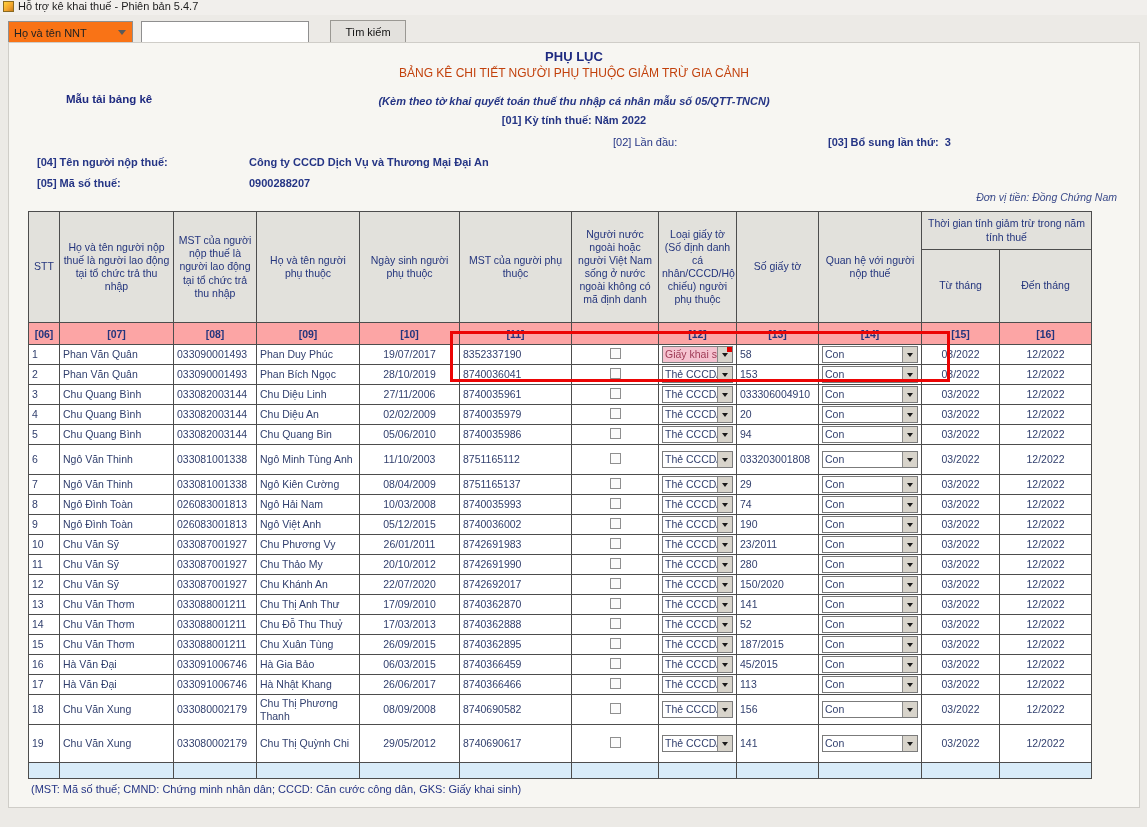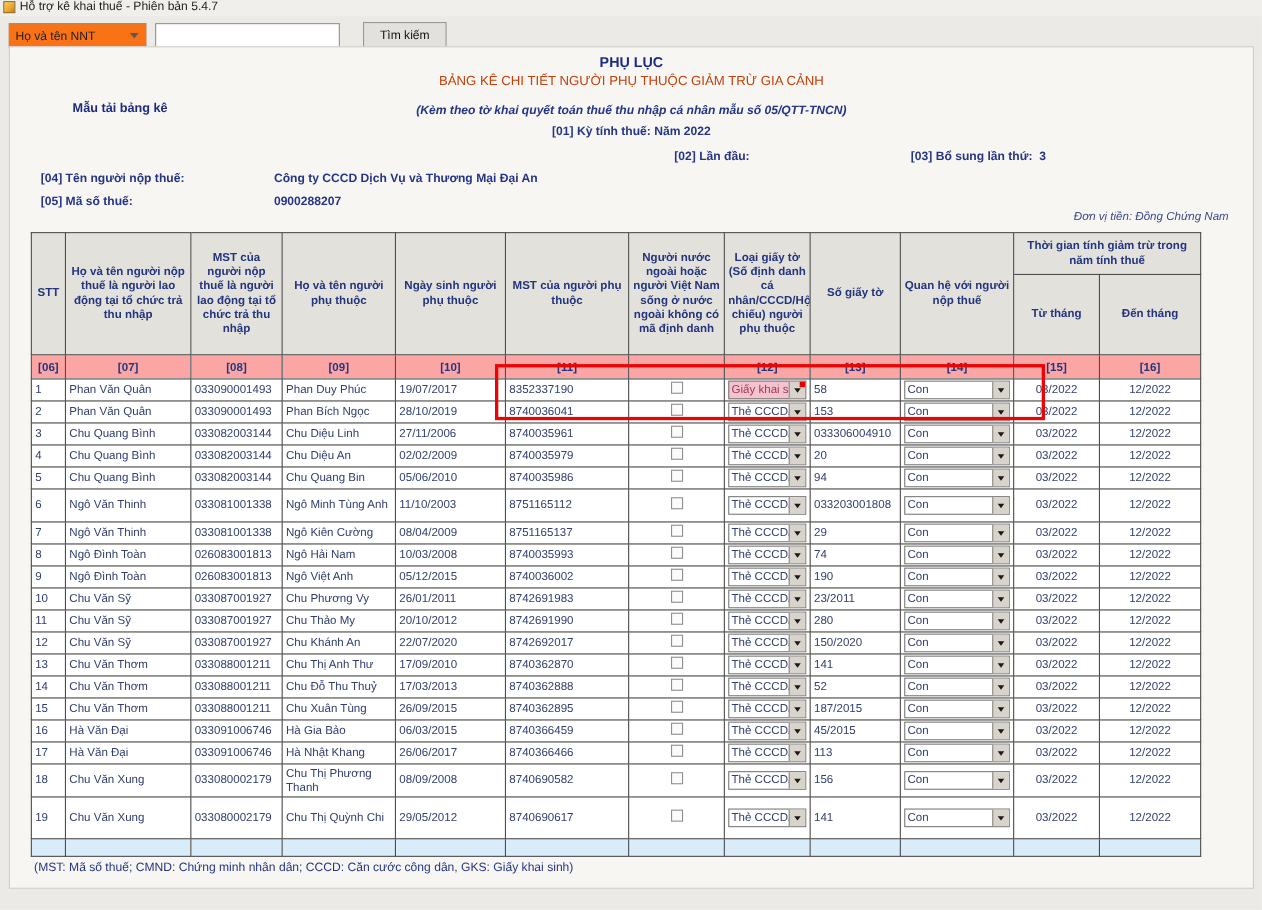--- a/index.html
+++ b/index.html
@@ -28,42 +28,42 @@
     border:1px solid #9a9893; font-size:11px; color:#111; text-align:center; line-height:22px; }
   
   .panel { position:absolute; left:8px; top:42px; width:1132px; height:766px; background:#f7f6f2;
     border:1px solid #cfcdc8; }
   .t1 { position:absolute; left:0; top:6px; width:100%; text-align:center; font-size:13px; font-weight:bold; color:#1e2a80; }
   .t2 { position:absolute; left:0; top:23px; width:100%; text-align:center; font-size:12px; font-weight:normal; color:#c2410c; }
   .dl-link { position:absolute; left:57px; top:50px; font-size:11.5px; font-weight:bold; color:#1e2a80; }
   .subtitle { position:absolute; left:0; top:52px; width:100%; text-align:center; font-size:11px;
     font-style:italic; font-weight:bold; color:#253585; }
   .f01 { position:absolute; left:0; top:71px; width:100%; text-align:center; font-size:11px; font-weight:bold; color:#253585; }
-  .f02 { position:absolute; left:604px; top:93px; font-size:11px; font-weight:bold; color:#253585; }
+  .f02 { position:absolute; left:604px; top:93px; font-size:11px; font-weight:normal; color:#253585; }
   .f03 { position:absolute; left:819px; top:93px; font-size:11px; font-weight:bold; color:#253585; }
   .f04l { position:absolute; left:28px; top:113px; font-size:11px; font-weight:bold; color:#253585; }
   .f04v { position:absolute; left:240px; top:113px; font-size:11px; font-weight:bold; color:#253585; }
   .f05l { position:absolute; left:28px; top:134px; font-size:11px; font-weight:bold; color:#253585; }
   .f05v { position:absolute; left:240px; top:134px; font-size:11px; font-weight:bold; color:#253585; }
   .currency { position:absolute; right:22px; top:148px; font-size:10.5px; font-style:italic; color:#3a4a8a; }
   .footer-note { position:absolute; left:22px; top:740px; font-size:11px; color:#253585; }
   
   table.grid { position:absolute; left:19px; top:168px; width:1063px; border-collapse:collapse; table-layout:fixed; }
   table.grid th, table.grid td { border:1px solid #4d4d4d; overflow:hidden; }
-  table.grid th { background:#e2e1dc; color:#24357d; font-size:10.5px; font-weight:bold;
+  table.grid th { background:#e2e1dc; color:#24357d; font-size:10.5px; font-weight:normal;
     text-align:center; vertical-align:middle; padding:2px 3px; line-height:1.25; }
   tr.numrow td { background:#fca5a5; color:#24357d; font-size:10.5px; font-weight:bold;
     text-align:center; height:22px; }
   tr.datarow { height:19px; }
   tr.datarow.tall { height:30px; }
   tr.datarow.med { height:38px; }
   tr.datarow td { background:#fff; font-size:10.5px; color:#32406e; padding:1px 3px;
     vertical-align:middle; line-height:1.15; white-space:normal; }
   td.num  { white-space:nowrap; }
-  td.dob  { font-size:9.5px; white-space:nowrap; }
+  td.dob  { font-size:9.5px; white-space:nowrap;text-align:center; }
   td.cbx  { text-align:center; }
   .checkbox { display:inline-block; width:11px; height:11px; background:#fbfbfb; border:1px solid #8f8f8f; }
   
   .combo { position:relative; display:flex; align-items:center; height:17px; background:#fff;
     border:1px solid #7b7b7b; }
   .combo .ctext { flex:1; padding:0 2px; font-size:10.5px; color:#32406e; white-space:nowrap; overflow:hidden; }
   .combo .cbtn { width:15px; align-self:stretch; background:#d8d4cb; border-left:1px solid #8a8a8a;
     display:flex; align-items:center; justify-content:center; }
   .combo .cbtn i { width:0; height:0; border-left:3px solid transparent; border-right:3px solid transparent;
     border-top:4px solid #1a1a1a; }

